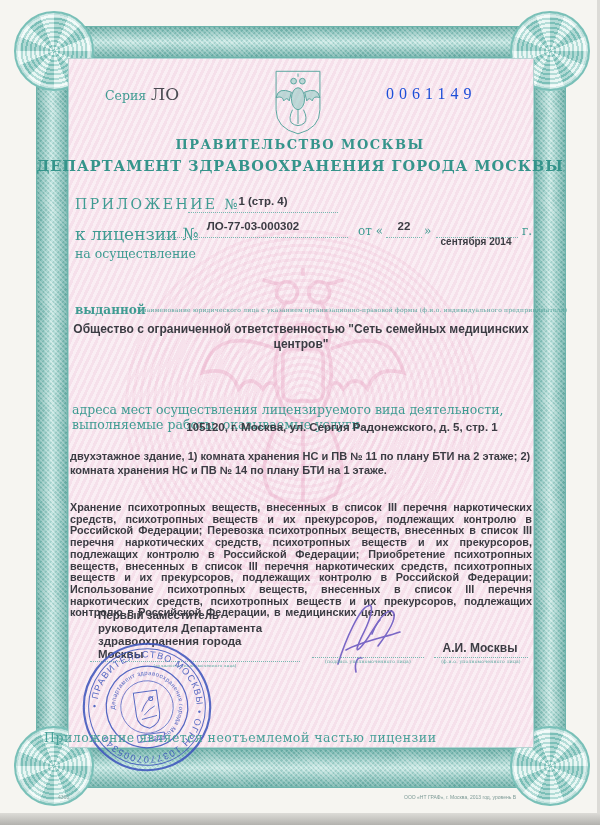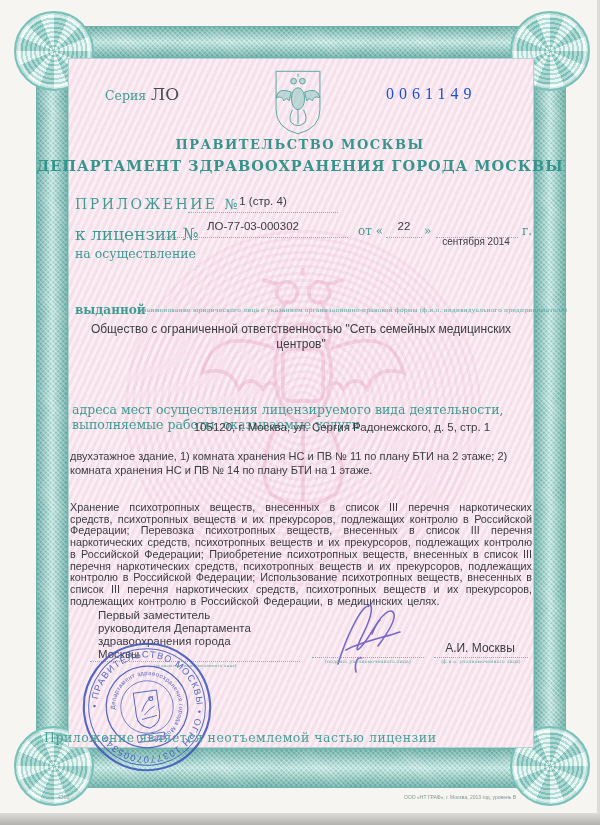--- a/index.html
+++ b/index.html
@@ -36,21 +36,21 @@
   
   .inner{position:absolute;left:68px;top:58px;width:466px;height:690px;
         background-color:#f8ebf1;
         background-image:repeating-linear-gradient(115deg,rgba(243,211,227,.45) 0 3px,rgba(252,242,247,.45) 3px 6px);
         box-shadow:inset 0 0 0 1px rgba(130,195,188,.55);}
   .center-rosette{position:absolute;left:55px;top:170px;width:360px;height:360px;border-radius:50%;
         background:repeating-radial-gradient(circle at 50% 50%,rgba(236,172,201,.28) 0 3px,rgba(252,242,247,.1) 3px 7px);
         opacity:.65;}
   .watermark-eagle{position:absolute;left:120px;top:210px;opacity:.33;}
   .teal-serif{font-family:"DejaVu Serif",serif;color:#3f9b92;}
-  .filled{font-family:"Liberation Sans","DejaVu Sans",sans-serif;font-weight:400;color:#3b3c43;}
+  .filled{font-family:"Liberation Sans","DejaVu Sans",sans-serif;font-weight:700;color:#3b3c43;}
   .abs{position:absolute;}
   .dotted{border-bottom:1px dotted #7ab8b2;}
   .tiny-caption{font-family:"DejaVu Serif",serif;color:#5aa79f;font-size:6px;letter-spacing:.2px;white-space:nowrap;}
 
   .seria-label{left:105px;top:88px;font-size:12.5px;}
   .seria-value{left:151px;top:84px;font-size:17px;color:#4a4b52;font-family:"DejaVu Serif",serif;}
   .serial-number{left:386px;top:85px;font-family:Liberation Serif, serif;font-size:16px;
         letter-spacing:5px;color:#1d4ed8;}
   .gov-line{left:0;top:137px;width:600px;text-align:center;font-size:13px;font-weight:700;
         letter-spacing:1.5px;color:#35948b;}

